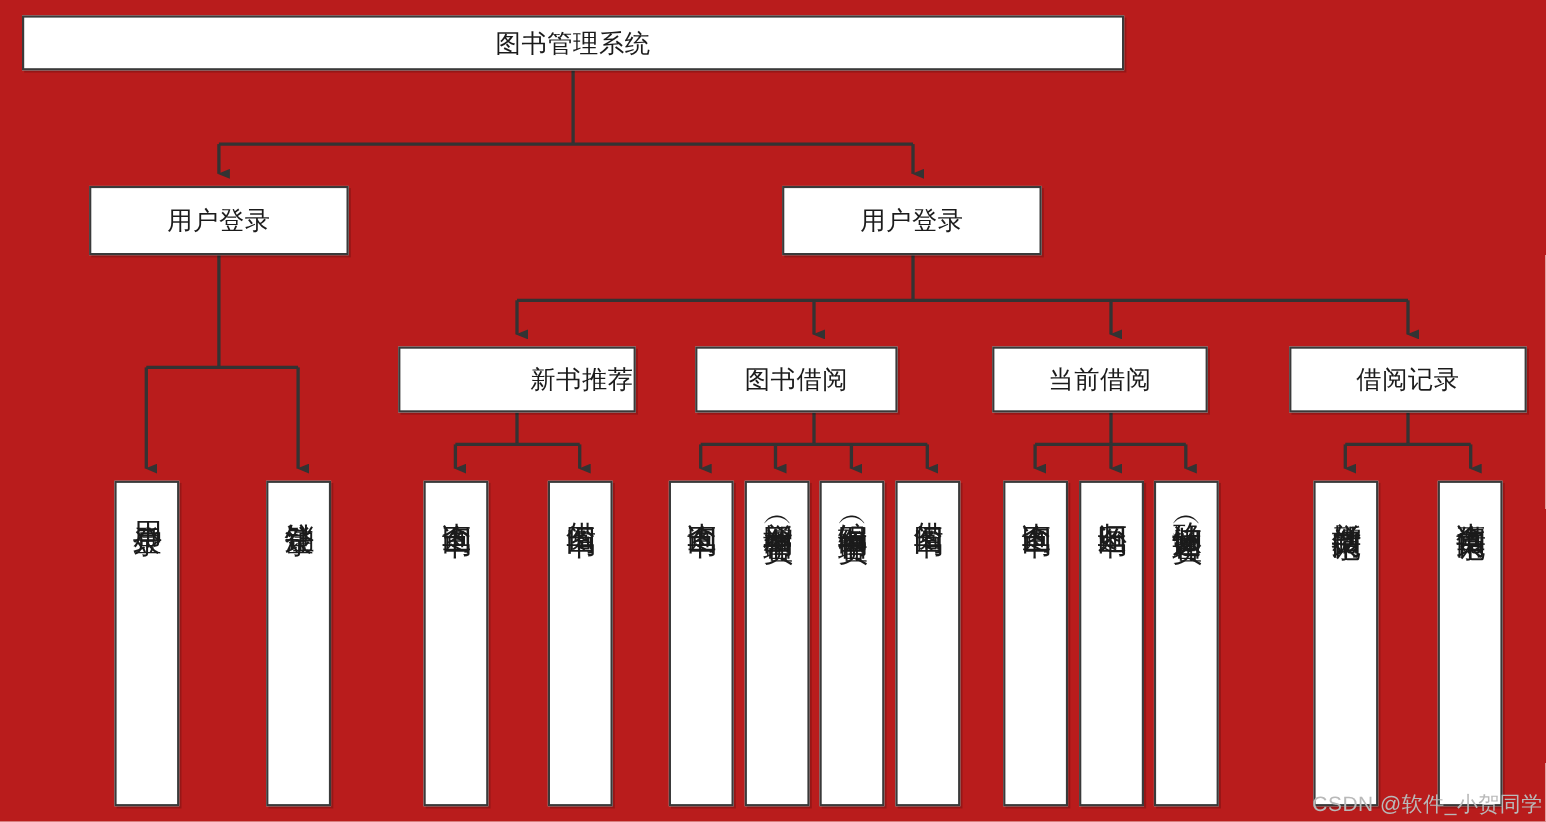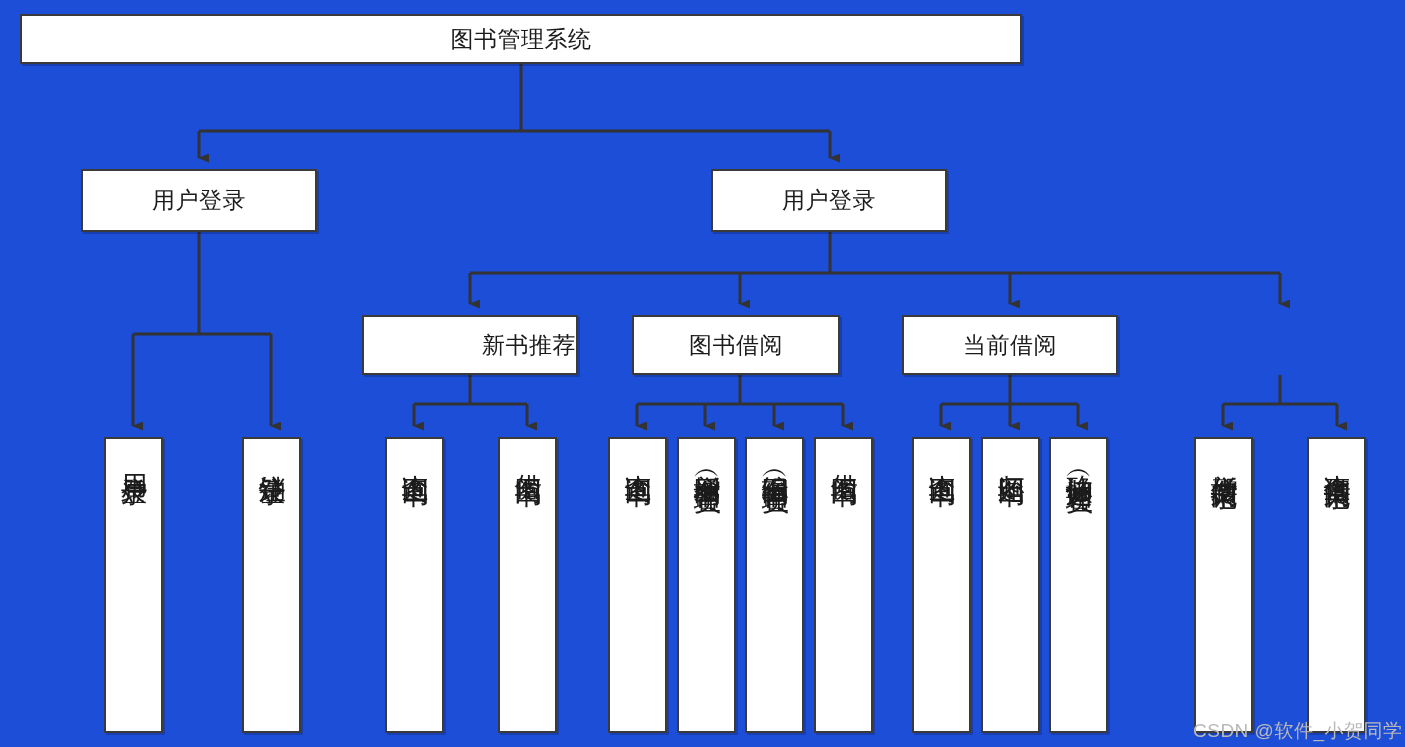--- a/index.html
+++ b/index.html
@@ -7,21 +7,21 @@
     padding: 0;
     background: #ffffff;
   }
   body {
     font-family: "Liberation Sans", "DejaVu Sans", sans-serif;
   }
   #stage {
     position: relative;
     width: 1405px;
     height: 747px;
-    background: #1d4ed8;
+    background: #b91c1c;
     overflow: hidden;
   }
   svg.wires {
     position: absolute;
     left: 0;
     top: 0;
     width: 1405px;
     height: 747px;
   }
   .node {
@@ -132,28 +132,31 @@
   </div>
 
   <div class="node horizontal" style="left:711px; top:169px; width:236px; height:63px;">
     <span class="label">用户登录</span>
   </div>
 
   <div class="node horizontal" style="left:362px; top:315px; width:216px; height:60px;justify-content:flex-end;">
     <span class="label">新书推荐</span>
   </div>
 
-  <div class="node horizontal" style="left:632px; top:315px; width:208px; height:60px;">
+  <div class="node horizontal" style="left:632px; top:315px; width:184px; height:60px;">
     <span class="label">图书借阅</span>
   </div>
 
-  <div class="node horizontal" style="left:902px; top:315px; width:216px; height:60px;justify-content:center;">
+  <div class="node horizontal" style="left:902px; top:315px; width:196px; height:60px;justify-content:center;">
     <span class="label">当前借阅</span>
   </div>
 
+  <div class="node horizontal" style="left:1172px; top:315px; width:216px; height:60px;">
+    <span class="label">借阅记录</span>
+  </div>
 
   <div class="node vertical" style="left:104px; top:437px; width:59px; height:296px;">
     <span class="label">用户登录</span>
   </div>
 
   <div class="node vertical" style="left:242px; top:437px; width:59px; height:296px;">
     <span class="label">注销登录</span>
   </div>
 
   <div class="node vertical" style="left:385px; top:437px; width:59px; height:296px;">

